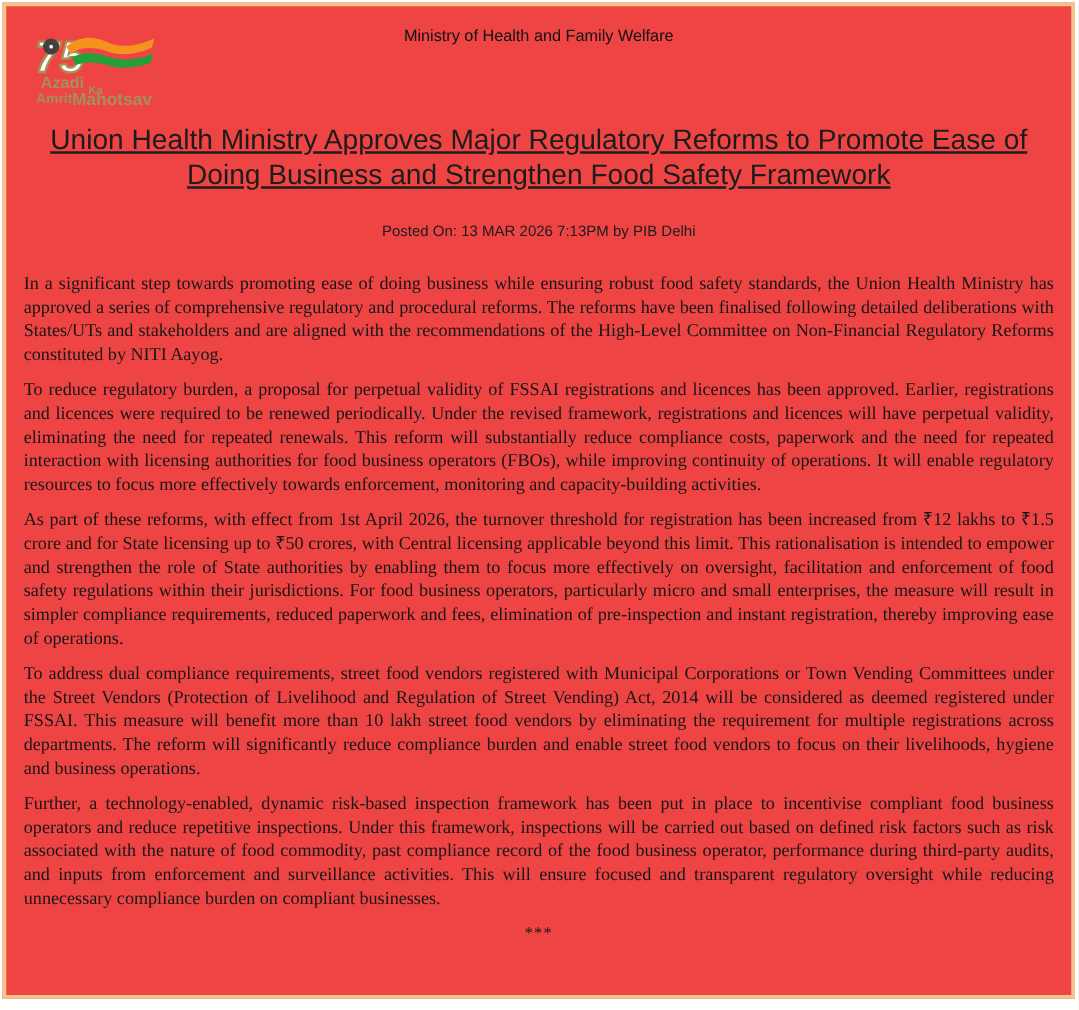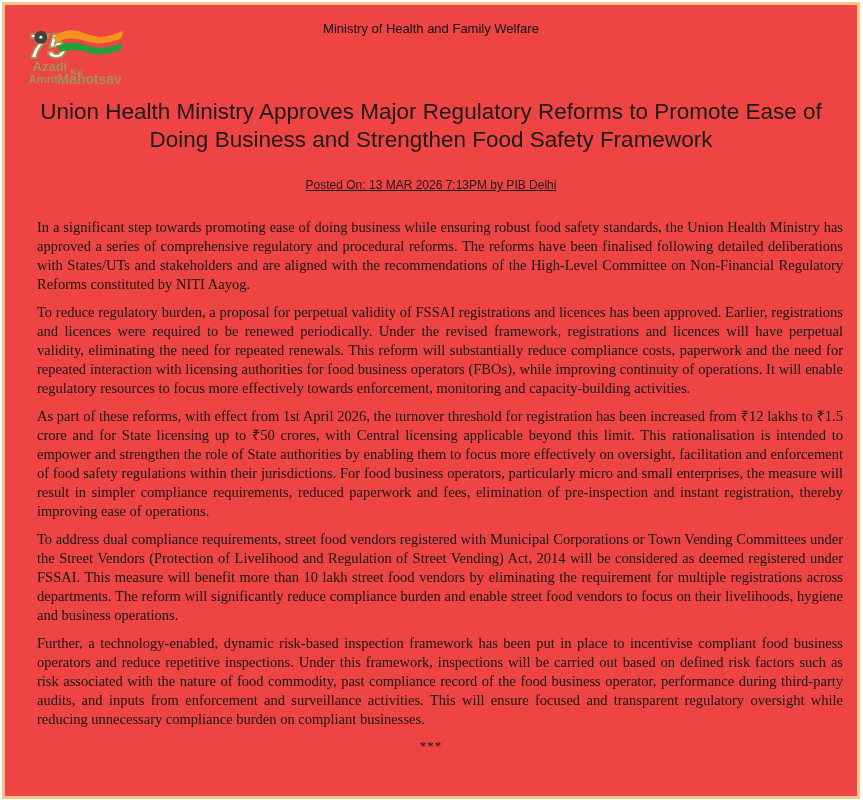--- a/index.html
+++ b/index.html
@@ -11,28 +11,28 @@
     position:absolute; left:2px; top:2px; width:852px; height:791px;
     border:3px solid #f3c58d; background:#ef4444;
   }
   .ministry {
     text-align:center; padding-top:16px; font-size:13px; color:#111111;
   }
   .logo { position:absolute; left:22px; top:16px; width:102px; height:66px; }
   .title {
     margin:62px auto 0; max-width:800px; padding:0 10px;
     text-align:center; font-size:22.5px; font-weight:400;
-    color:#1c1c1c; line-height:28px;
+    color:#1c1c1c; line-height:28px;text-decoration:underline;
   }
-  .posted { text-align:center; margin-top:24px; font-size:12px; color:#1b1b1b;text-decoration:underline; }
+  .posted { text-align:center; margin-top:24px; font-size:12px; color:#1b1b1b; }
   .body {
     margin:26px 14px 0; font-family:"Liberation Serif", serif;
     font-size:14.5px; line-height:19px; text-align:justify; color:#161616;
   }
-  .body p { margin:0 0 9px 18px; }
+  .body p { margin:0 0 9px 0; }
   .stars {
     text-align:center; font-family:"Liberation Serif", serif;
     font-size:13px; margin-top:5px; letter-spacing:1px; color:#161616;
   }
 </style>
 </head>
 <body>
 
 <div class="page">
 

